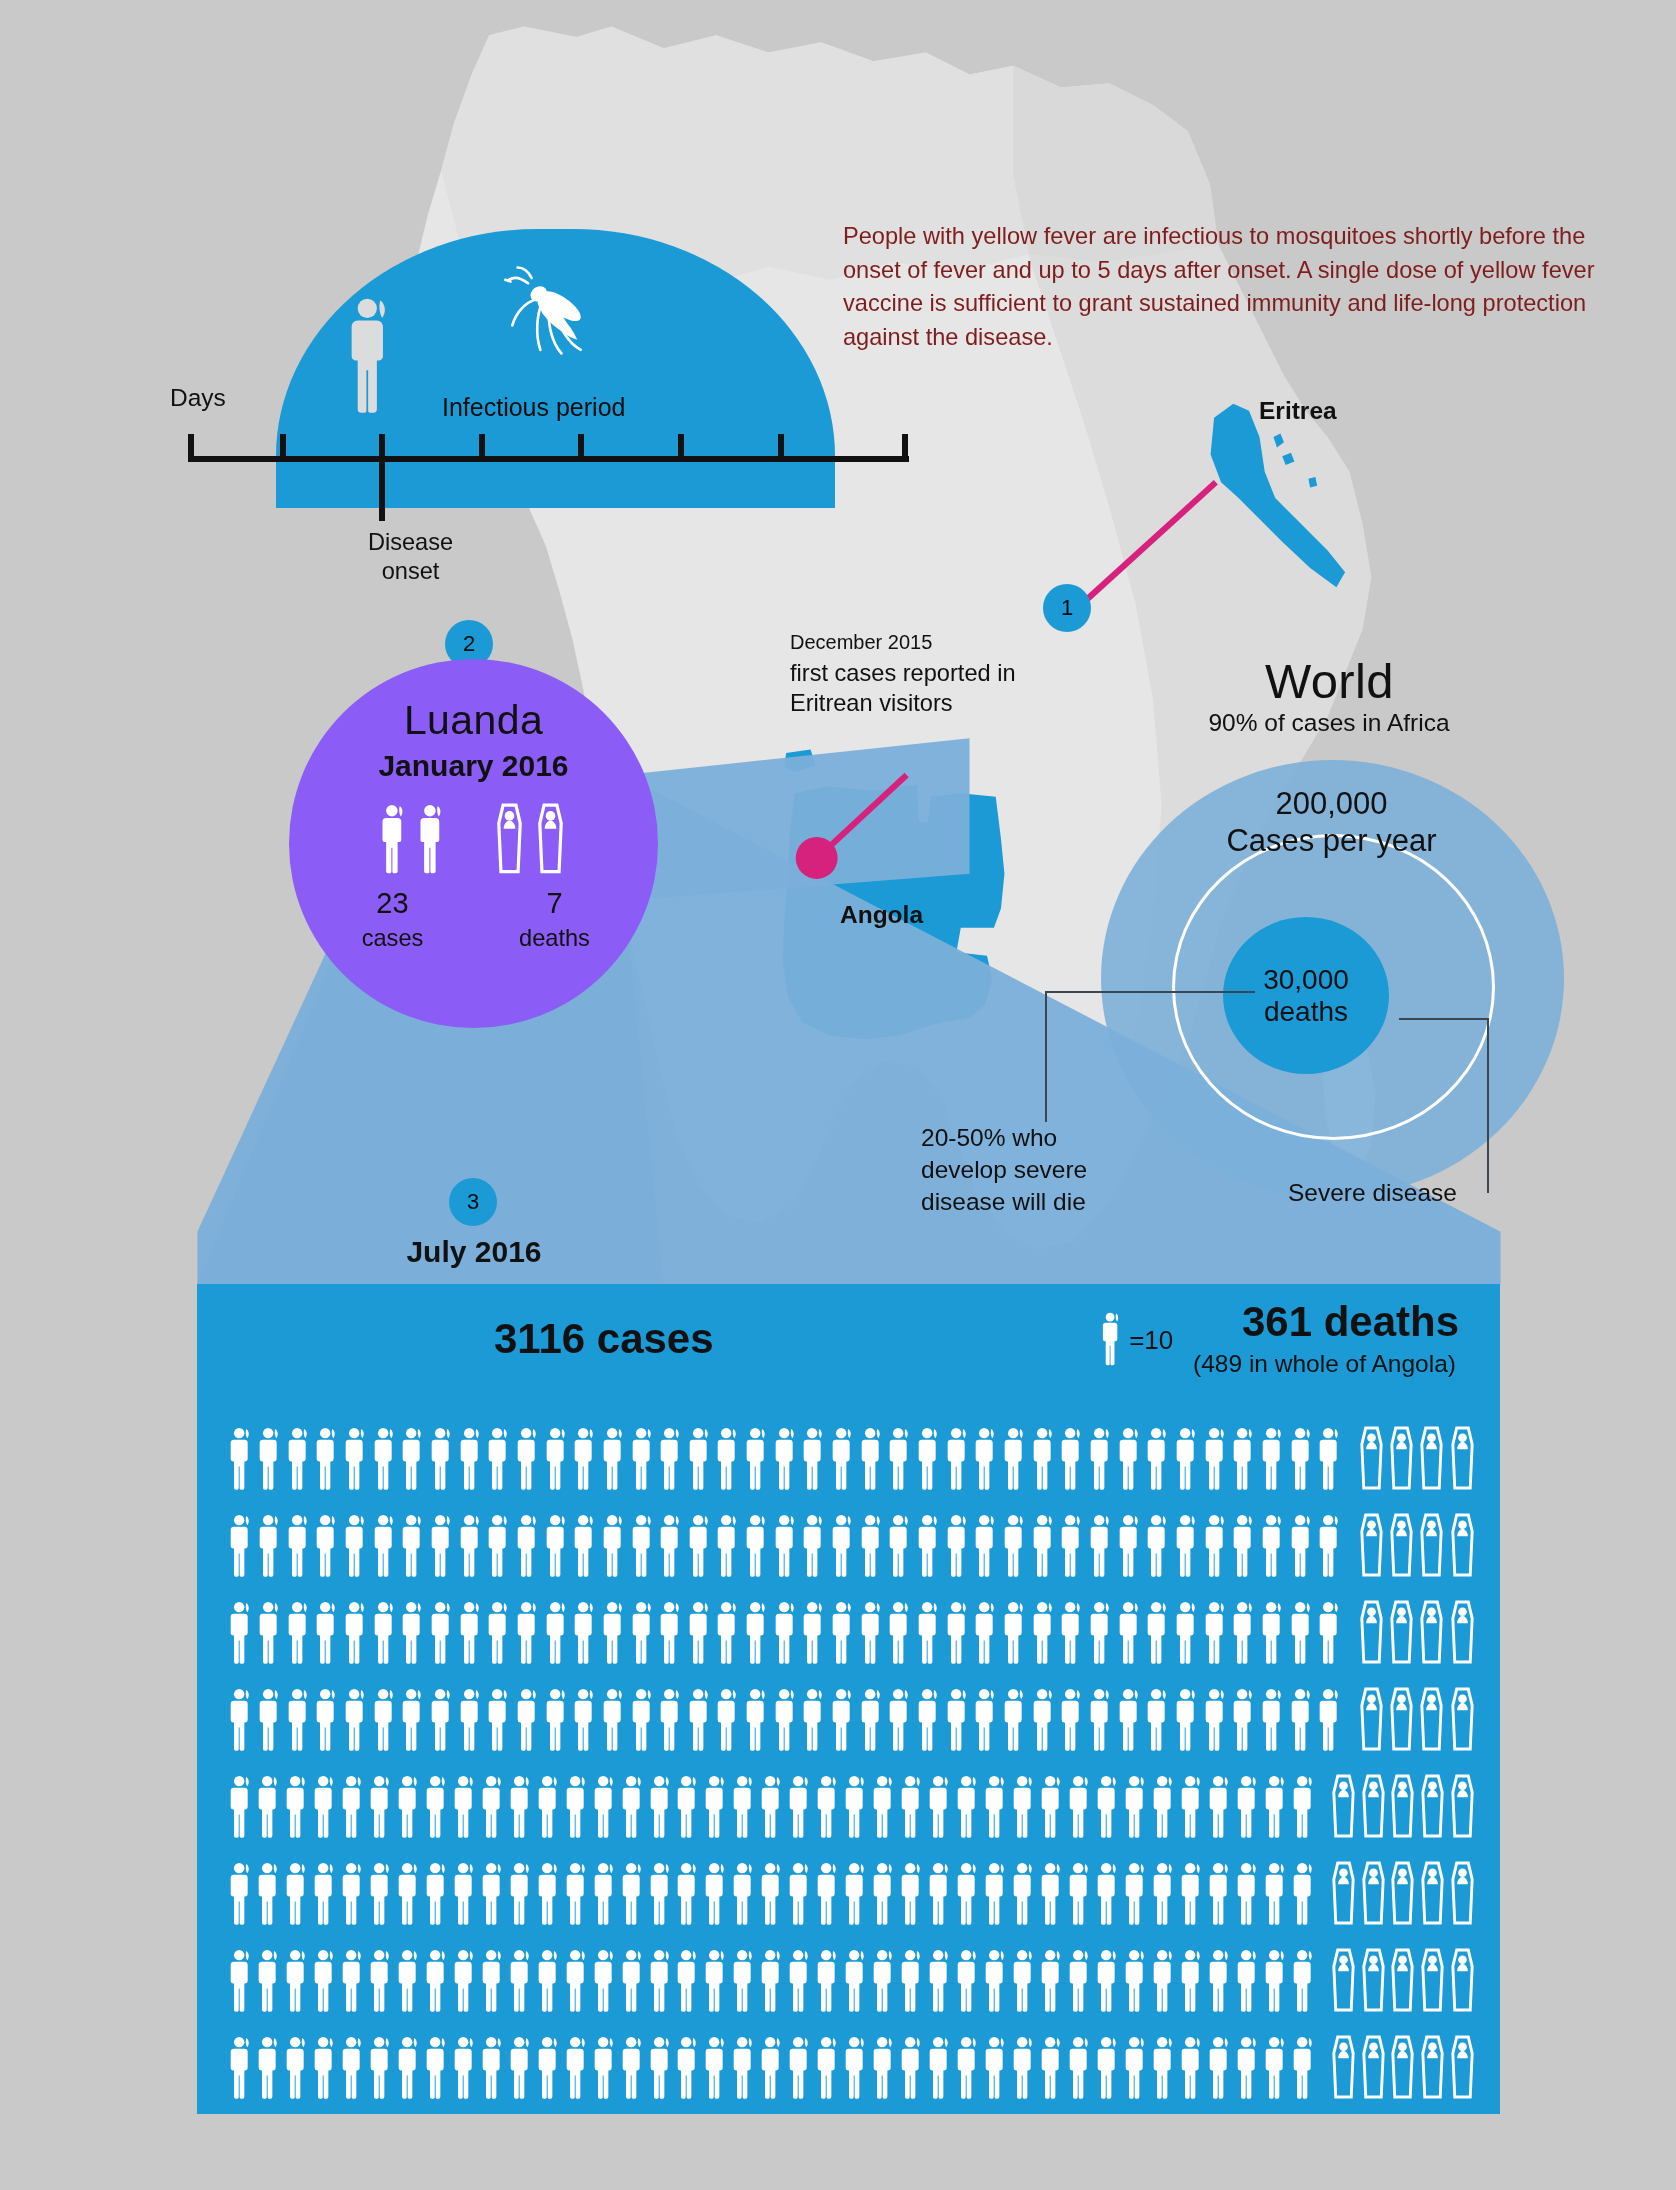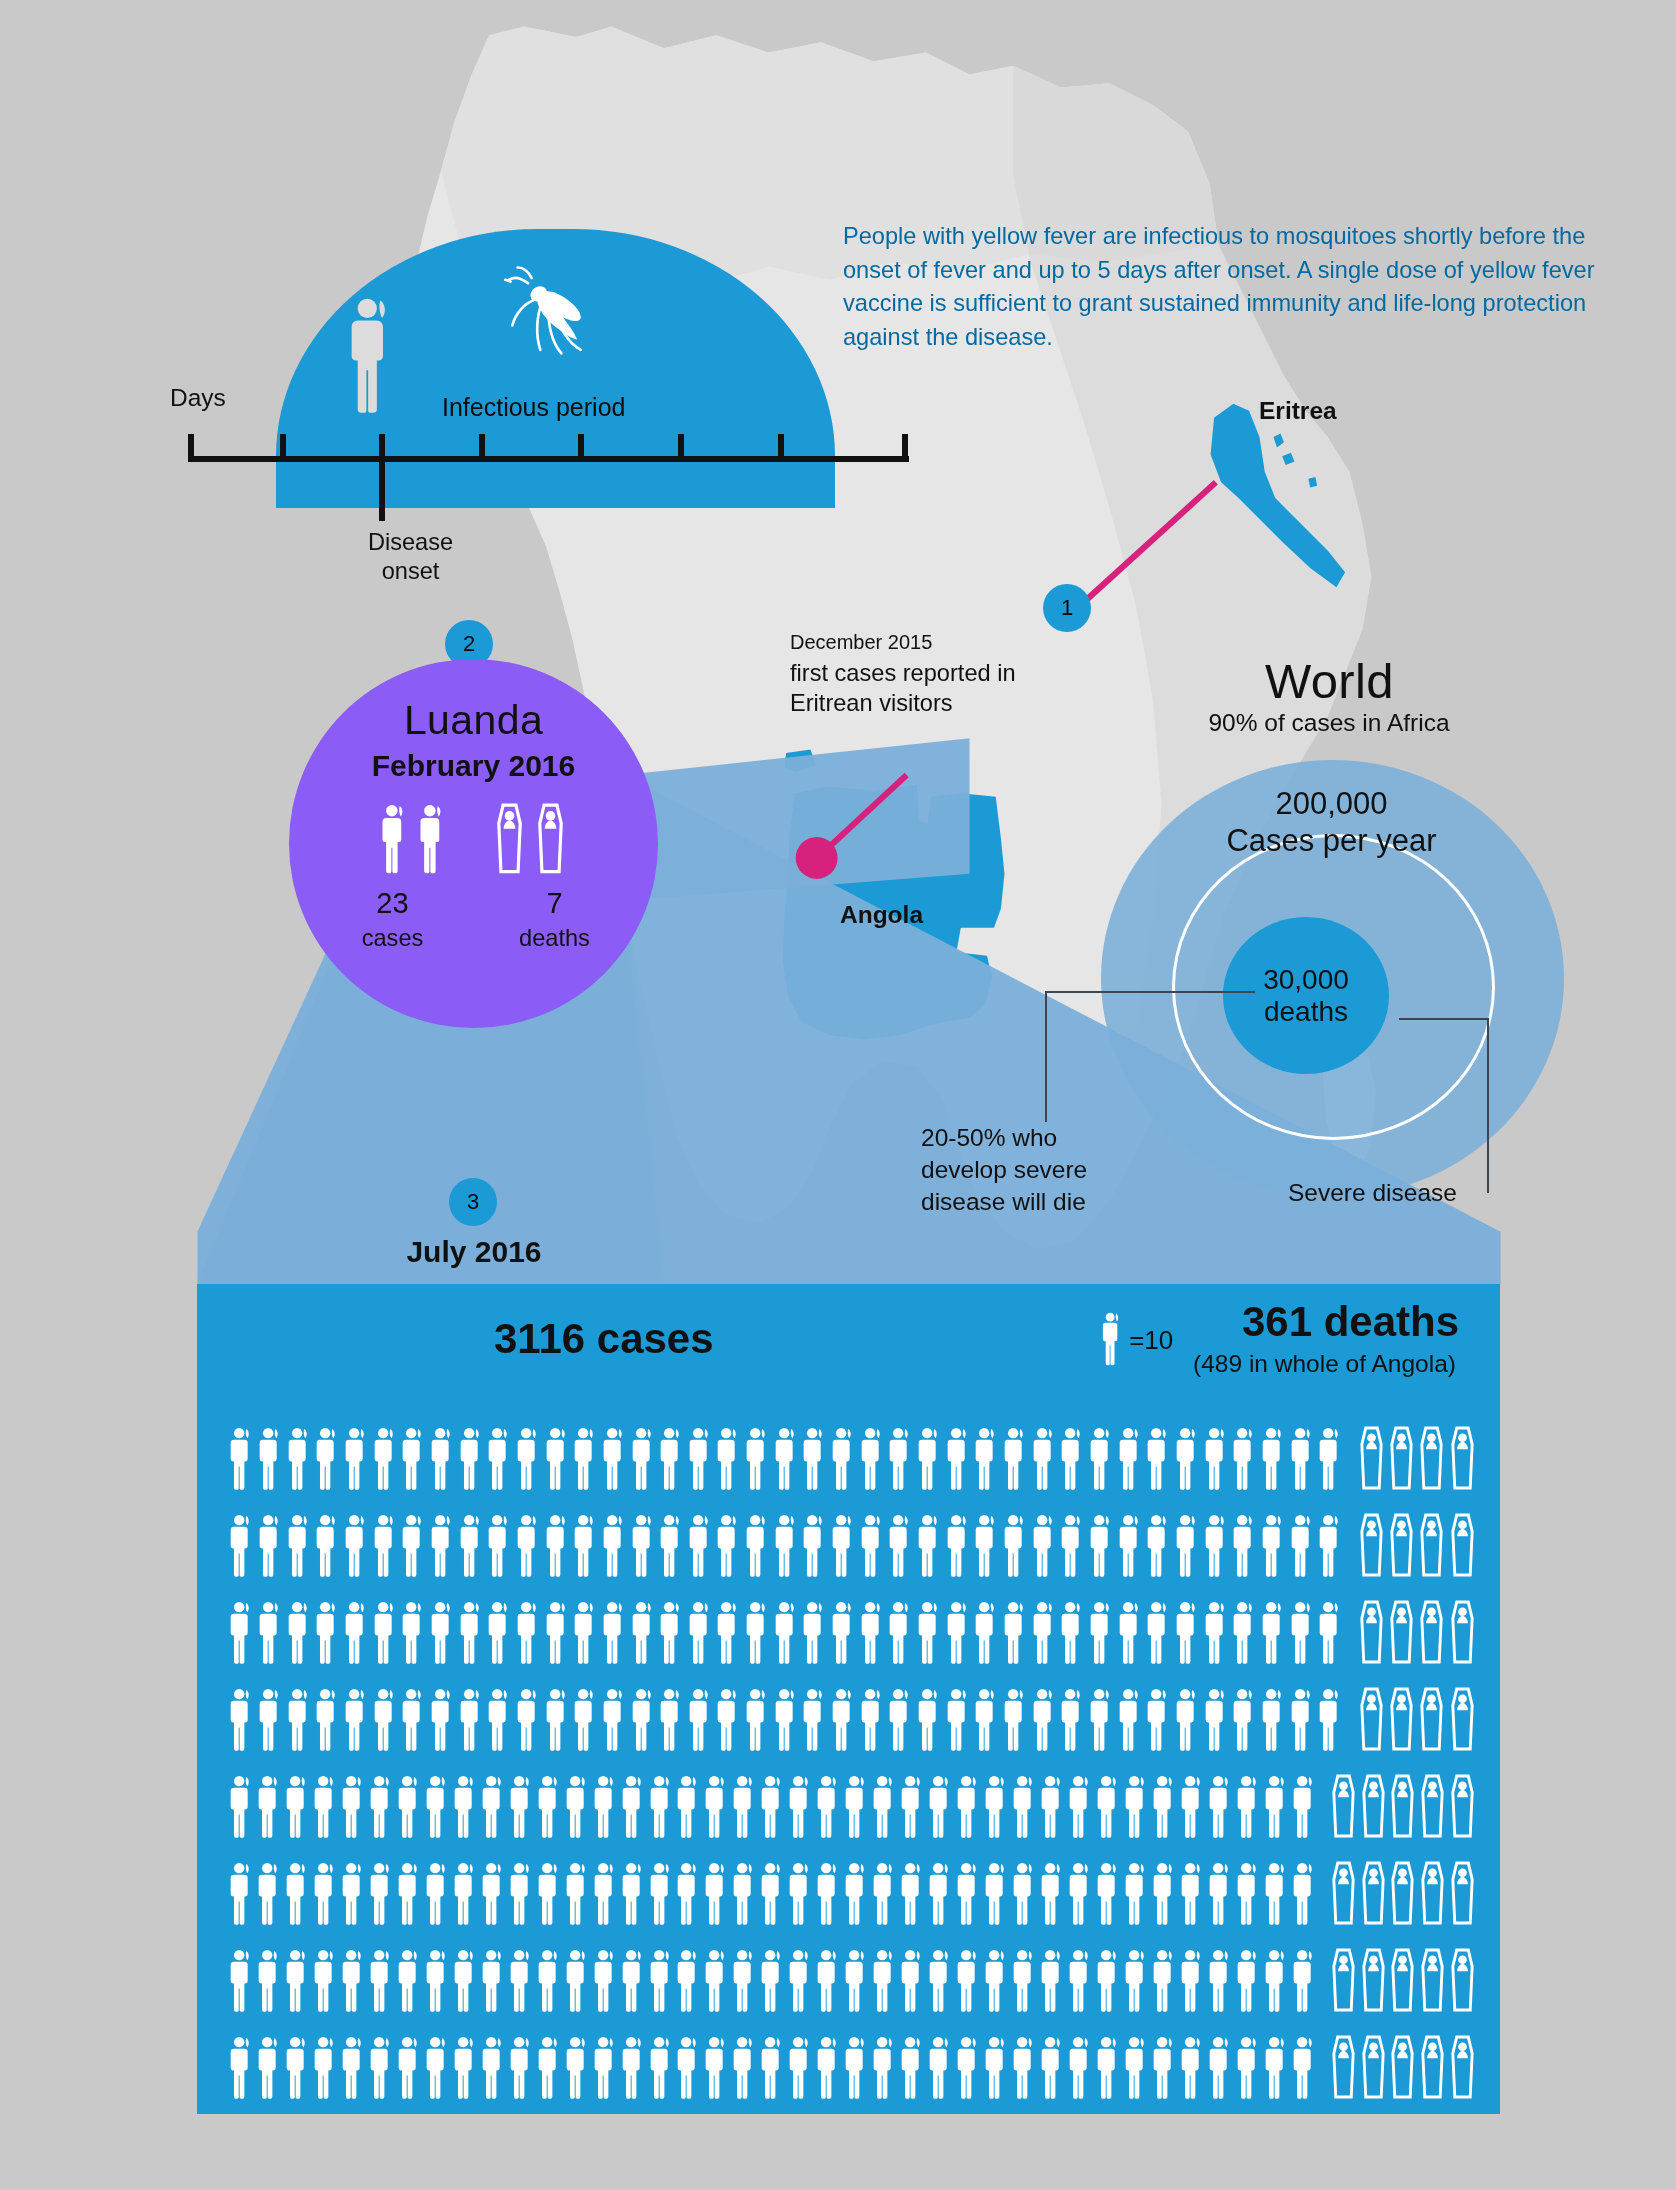--- a/index.html
+++ b/index.html
@@ -12,21 +12,21 @@
 
   
   .mapsvg { position:absolute; left:0; top:0; width:1677px; height:2191px; }
 
   
   .abs { position:absolute; }
 
   
   #intro {
     left:843px; top:220px; width:769px;
-    font-size:23.6px; line-height:1.42; font-weight:400; color:#0369a1;
+    font-size:23.6px; line-height:1.42; font-weight:400; color:#7f1d1d;
   }
 
   
   #arch-wrap { left:276px; top:229px; width:559px; height:279px; }
   #arch {
     position:absolute; left:0; top:0; width:559px; height:279px;
     background:#1b9ad6;
     border-top-left-radius:262px 227px;
     border-top-right-radius:262px 227px;
   }
@@ -262,21 +262,21 @@
   <div class="abs marker" id="marker2">2</div>
   <div class="abs marker" id="marker3">3</div>
 
   <div class="abs" id="dec-callout">
     <div class="t1">December 2015</div>
     <div class="t2">first cases reported in Eritrean visitors</div>
   </div>
 
   <div class="abs" id="luanda">
     <div class="city">Luanda</div>
-    <div class="date">February 2016</div>
+    <div class="date">January 2016</div>
 
     <div class="figrow">
       <div class="pair">
         <svg width="30" height="73" viewBox="0 0 54 140">
           <g fill="#ffffff">
             <circle cx="21" cy="13" r="11"></circle>
             <path d="M36,4 C42,8 43,18 38,24 C35,19 34,10 36,4 Z"></path>
             <path d="M10,27 h22 a7,7 0 0 1 7,7 v34 a5,5 0 0 1 -5,5 h-2 v56 a4,4 0 0 1 -4,4
                      h-3 a3,3 0 0 1 -3,-3 v-46 h-2 v46 a3,3 0 0 1 -3,3 h-3 a4,4 0 0 1 -4,-4
                      v-56 h-2 a5,5 0 0 1 -5,-5 v-34 a7,7 0 0 1 7,-7 Z"></path>

